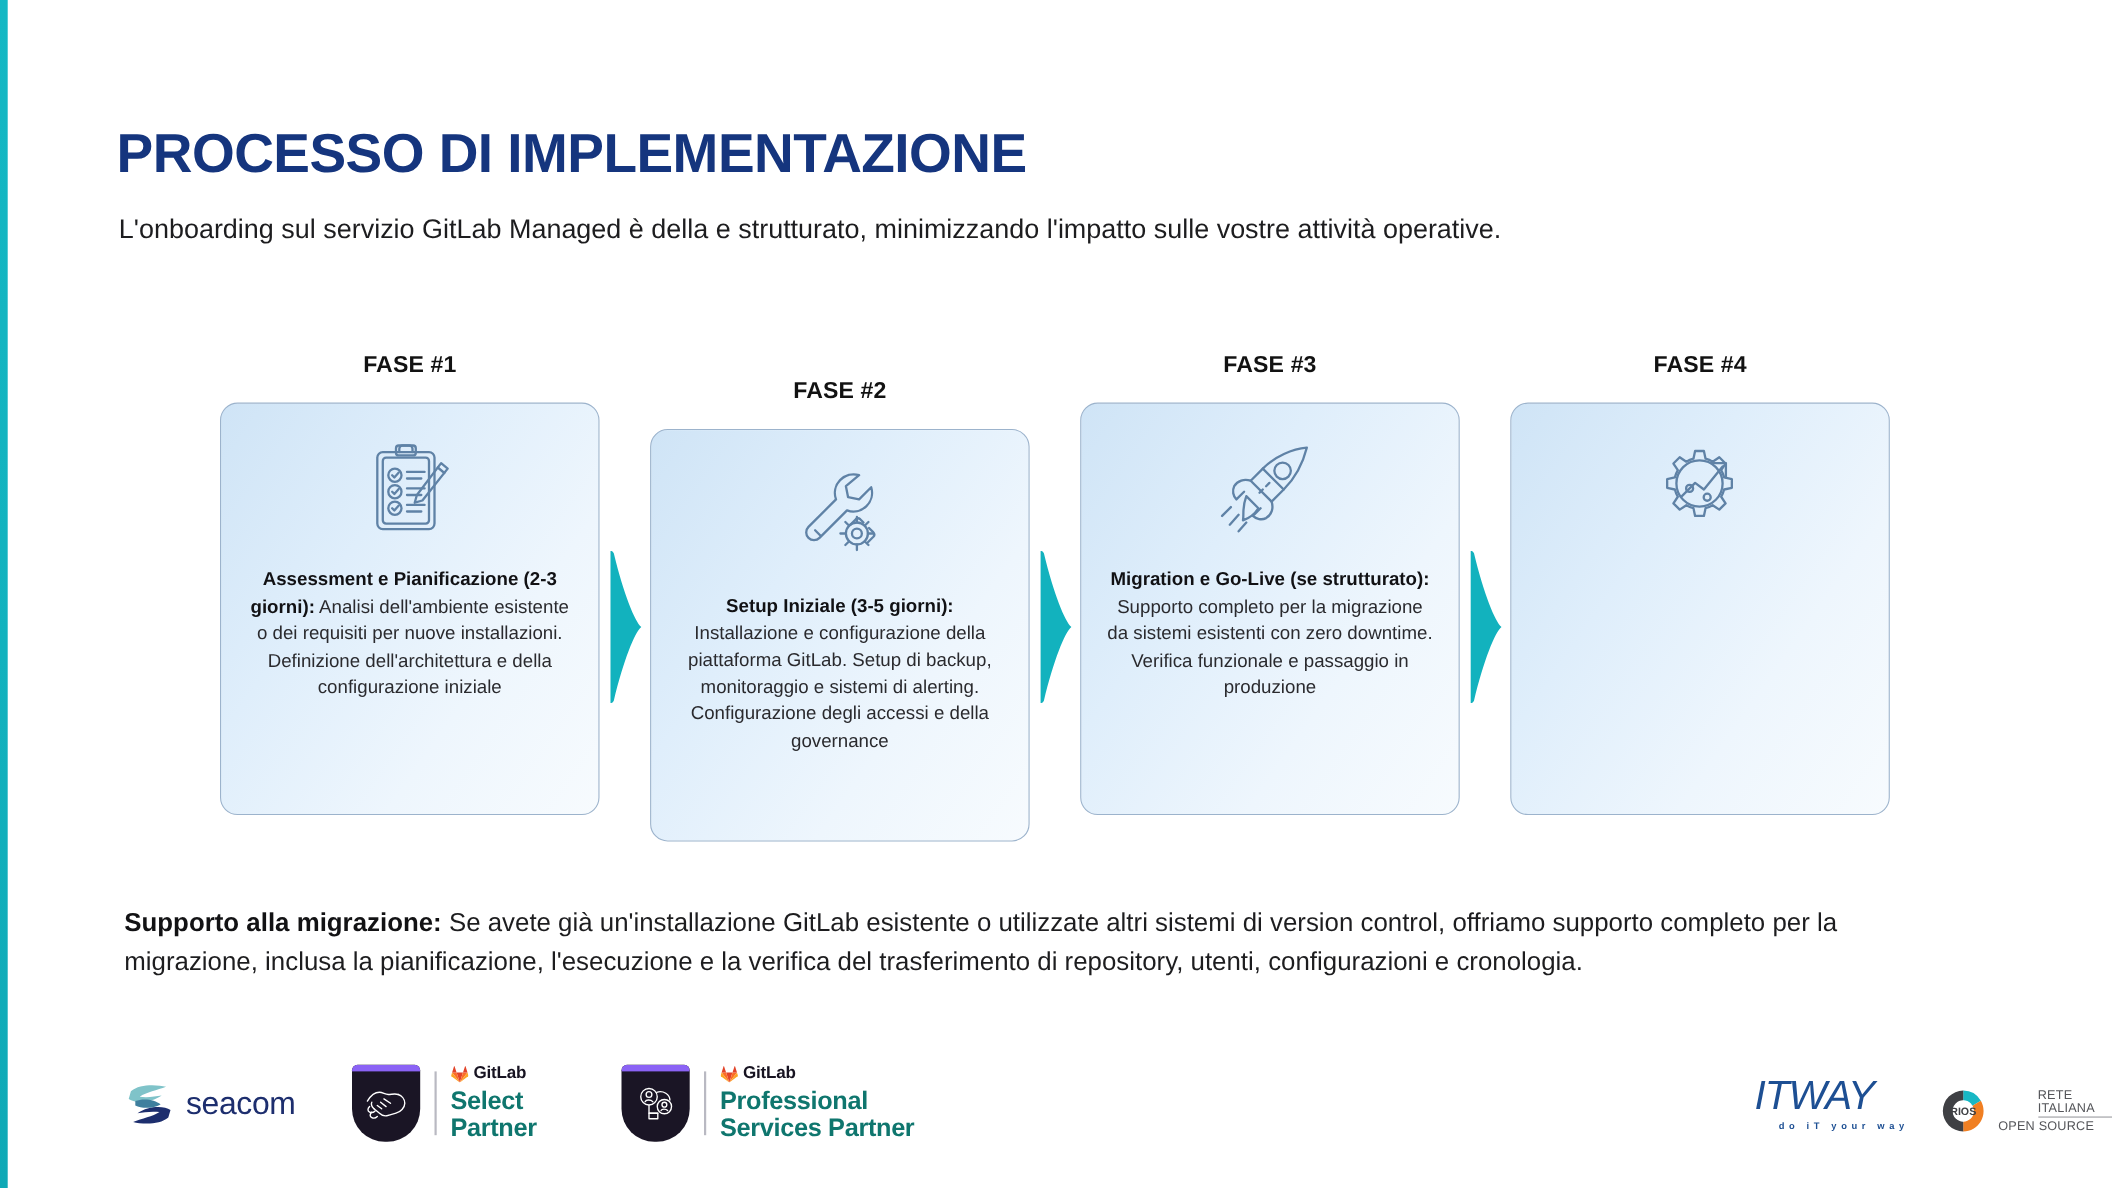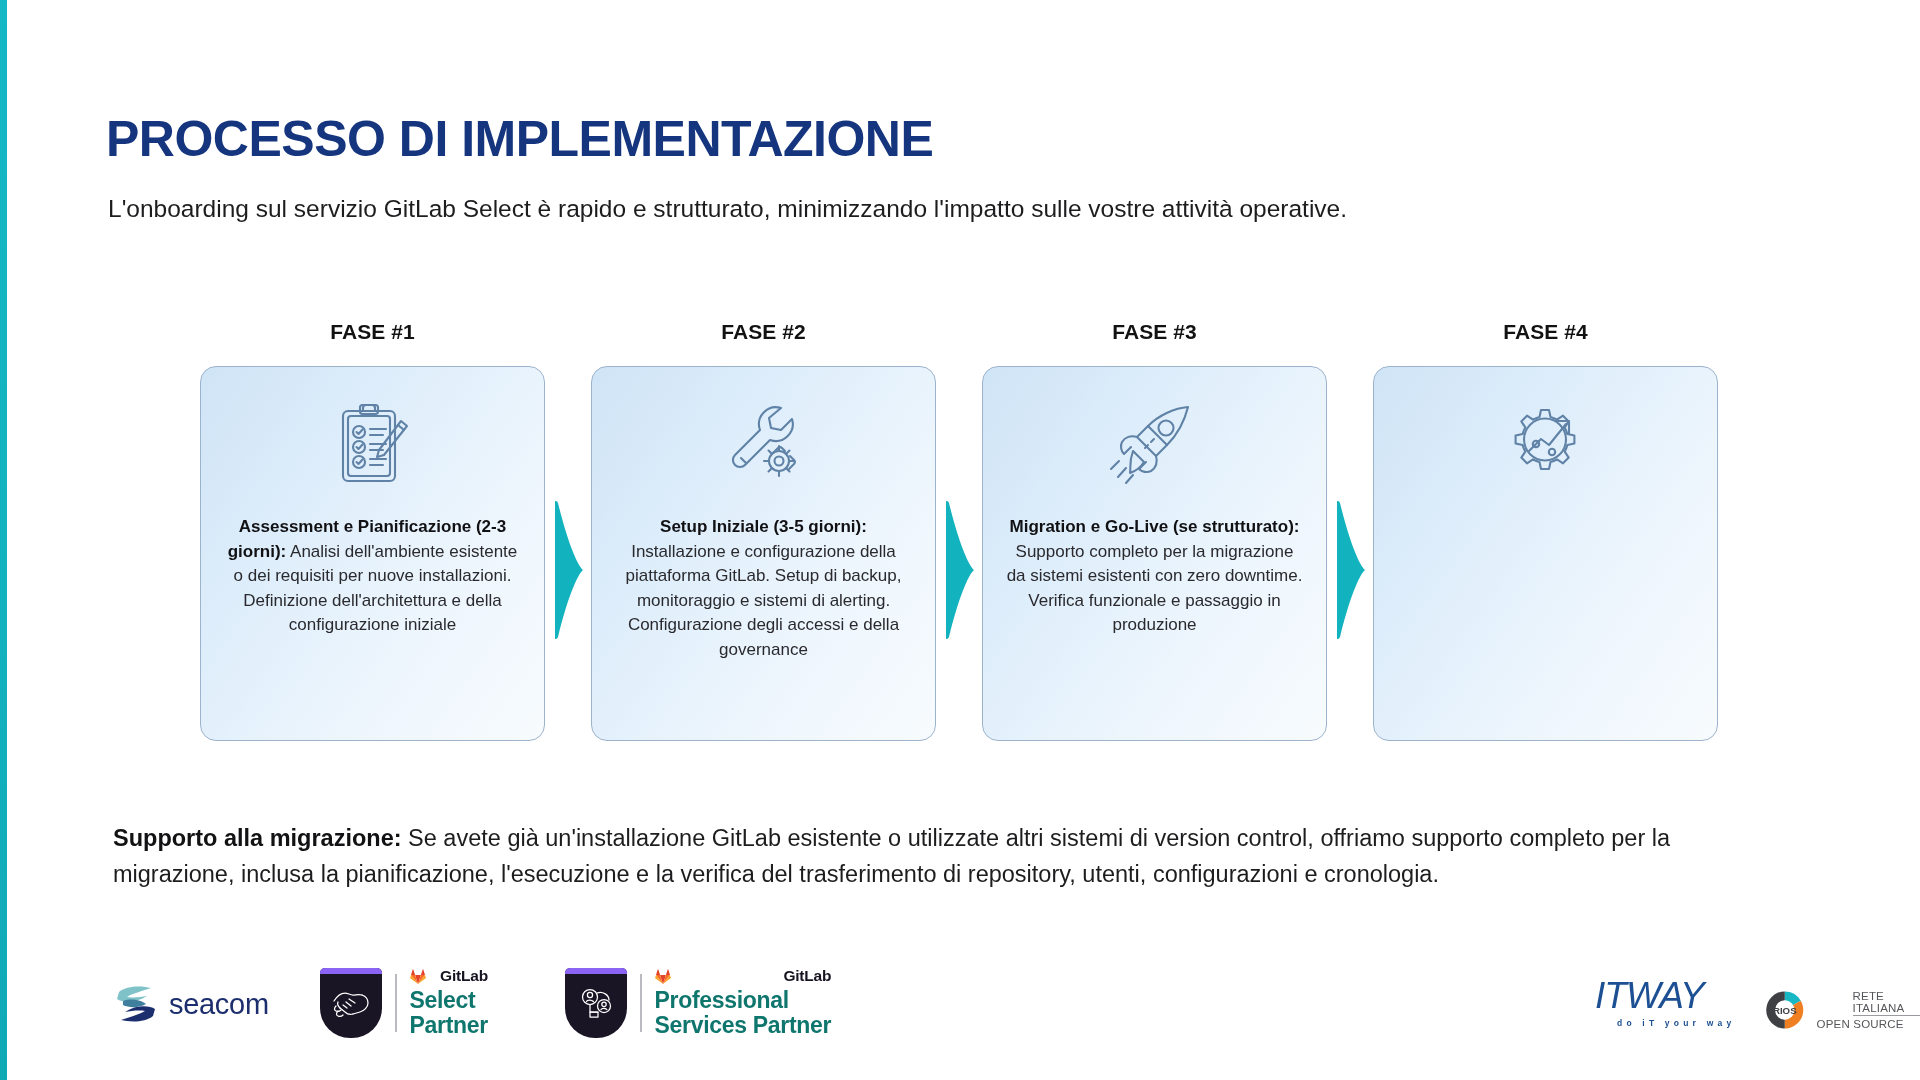--- a/index.html
+++ b/index.html
@@ -109,42 +109,42 @@
     overflow: hidden;
     display:flex; align-items:center; justify-content:center;
   }
   .gl-shield::before {
     content: ""; position: absolute; top: 0; left: 0;
     width: 100%; height: 6px;
     background: #8b63f5;
   }
   .gl-divider { width: 1.5px; height: 58px; background: #b9b9c2; }
   .gl-text { display: flex; flex-direction: column; justify-content: center; }
-  .gl-brandline { display: flex; align-items: center; gap: 5px; margin-bottom: 3px; justify-content: space-between; }
+  .gl-brandline { display: flex; align-items: center; gap: 5px; margin-bottom: 3px; }
   .gl-brand { font-size: 15.5px; font-weight: 700; color: #171321; letter-spacing: -0.2px; }
   .gl-tier { font-size: 23px; font-weight: 700; color: #0f766e; line-height: 25px; letter-spacing: -0.3px; }
 
   .itway { position: absolute; left: 1595px; top: 12px; }
   .itway-word { font-size: 37px; font-weight: 400; font-style: italic; color: #1d4f93; letter-spacing: -1px; line-height: 38px; }
   .itway-tag { font-size: 8.5px; color: #1d4f93; letter-spacing: 4.2px; font-weight: 700; margin-top: 3px; padding-left: 22px; }
 
   .rios { position: absolute; left: 1762px; top: 18px; display: flex; align-items: center; gap: 9px; }
   .rios-text { display:flex; flex-direction: column; }
   .rios-l1 { font-size: 11.5px; color: #55565a; letter-spacing: 0.2px; border-bottom: 1px solid #9a9ba0; padding-bottom: 1px; margin-left: 36px; }
   .rios-l2 { font-size: 11.5px; color: #55565a; letter-spacing: 0.2px; padding-top: 2px; }
 </style>
 </head>
 <body>
 
 <div id="slide">
 
   <div class="edge-accent"></div>
 
   <h1 class="page-title">PROCESSO DI IMPLEMENTAZIONE</h1>
-  <p class="page-subtitle">L'onboarding sul servizio GitLab Select è rapido e strutturato, minimizzando l'impatto sulle vostre attività operative.</p>
+  <p class="page-subtitle">L'onboarding sul servizio GitLab Managed è della e strutturato, minimizzando l'impatto sulle vostre attività operative.</p>
 
   <div class="phases">
 
     <div class="phase" style="left:0px;">
       <div class="phase-label">FASE #1</div>
       <div class="card">
         <div class="card-icon">
           <svg width="92" height="92" viewBox="0 0 92 92" fill="none" stroke="#5f82a6" stroke-width="2.1" stroke-linecap="round" stroke-linejoin="round">
             <rect x="16" y="12" width="52" height="70" rx="5"></rect>
             <rect x="21" y="17" width="42" height="60" rx="3"></rect>
@@ -168,21 +168,21 @@
         </div>
       </div>
     </div>
 
     <div class="connector" style="left:353px;">
       <svg width="34" height="150" viewBox="0 0 34 150">
           <path d="M2 6 C3 6 4 6 5 8 C14 45 24 70 30 75 C24 80 14 105 5 142 C4 144 3 144 2 144 Z" fill="#12b2be"></path>
         </svg>
     </div>
 
-    <div class="phase" style="left:391px;">
+    <div class="phase" style="left:391px;margin-top:24px;">
       <div class="phase-label">FASE #2</div>
       <div class="card">
         <div class="card-icon">
           <svg width="92" height="92" viewBox="0 0 92 92" fill="none" stroke="#5f82a6" stroke-width="2.1" stroke-linecap="round" stroke-linejoin="round">
             <path d="M63 9 a17 17 0 0 0 -21 22 L17 56 a7 7 0 0 0 10 10 l25 -25 a17 17 0 0 0 22 -21 l-11 11 l-10 -2 l-2 -10 z"></path>
             <path d="M23 59 l5 5"></path>
             <path d="M55 54 l5 -5 a3 3 0 0 1 4 0 l3 3 M72 57 l4 4 a3 3 0 0 1 0 4 l-5 5"></path>
             <path d="M61 62 m-10 0 a10 10 0 1 0 20 0 a10 10 0 1 0 -20 0"></path>
             <path d="M61 52 v-5 M61 72 v5 M51 62 h-5 M71 62 h5 M54 55 l-3.5 -3.5 M68 69 l3.5 3.5 M54 69 l-3.5 3.5 M68 55 l3.5 -3.5"></path>
             <circle cx="61" cy="62" r="4.5"></circle>

